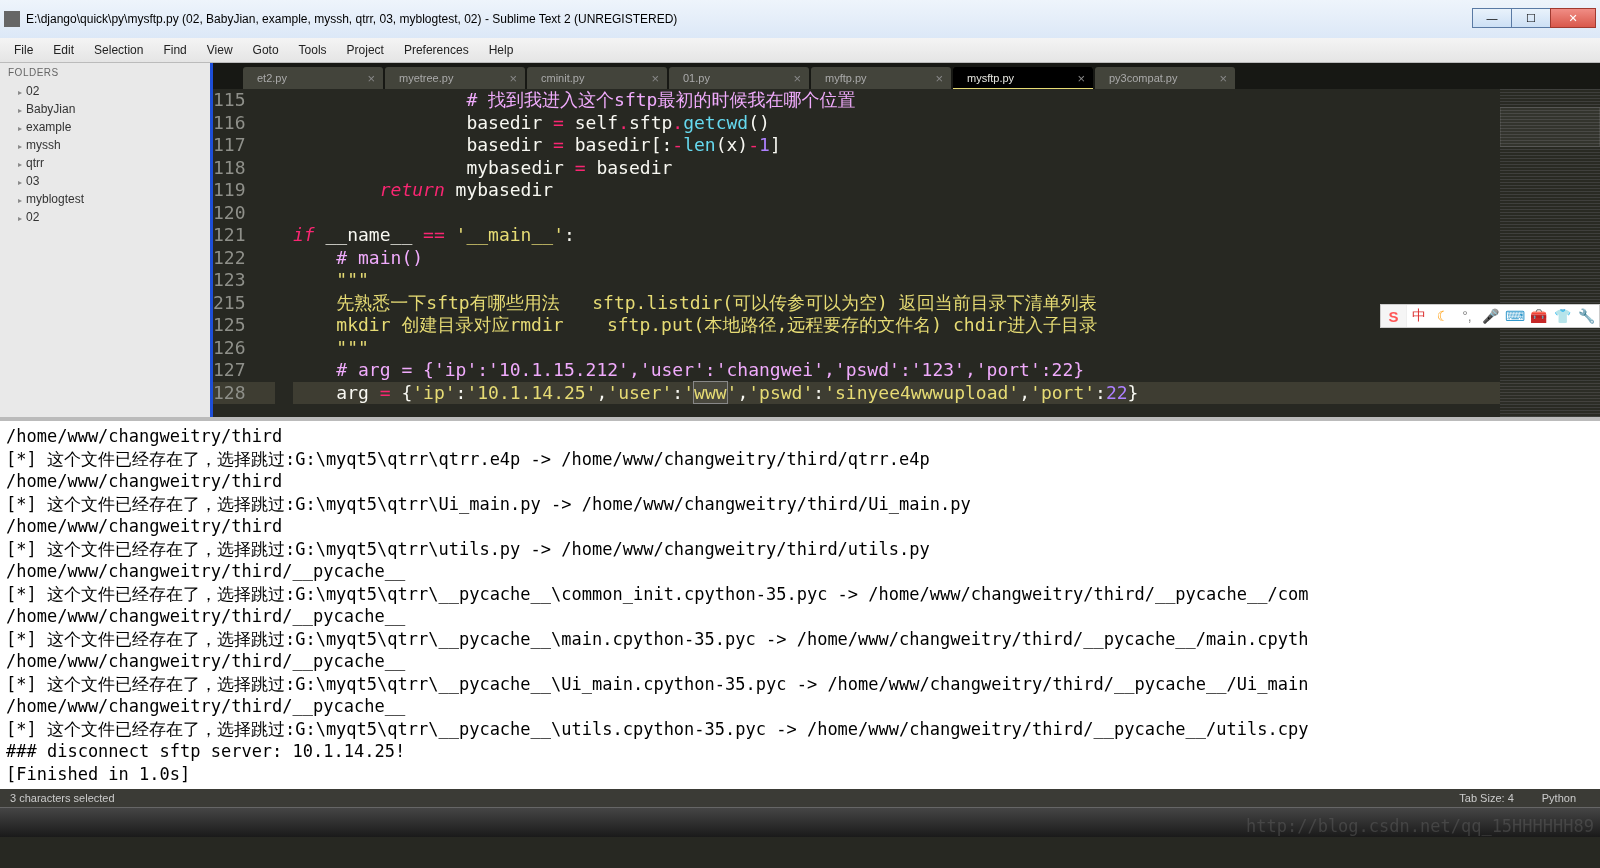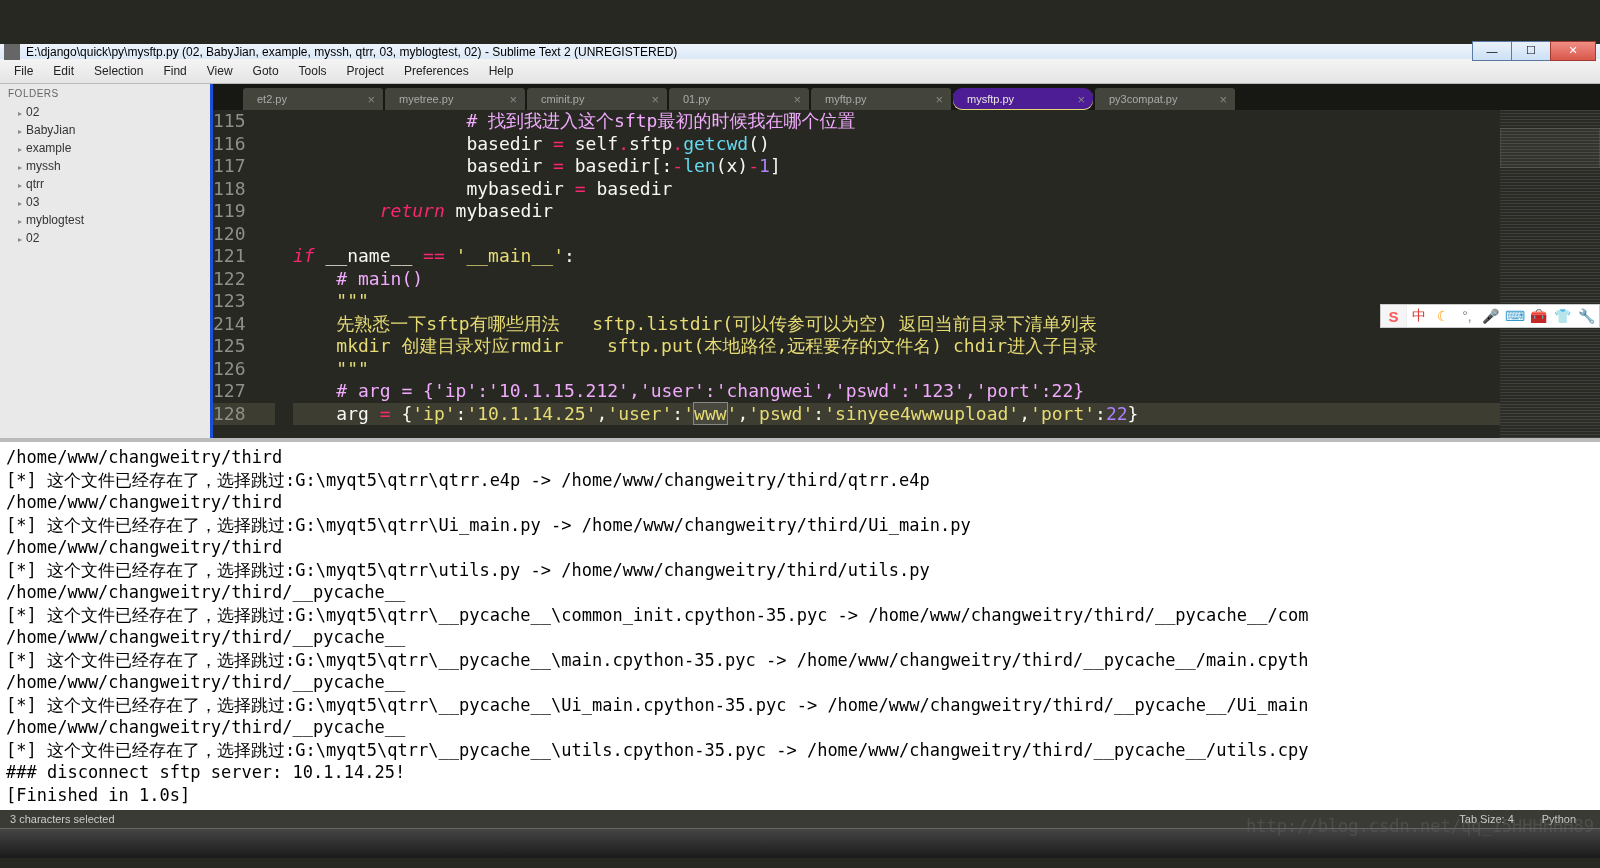--- a/index.html
+++ b/index.html
@@ -1,38 +1,38 @@
 <!DOCTYPE html>
 <html><head>
 <meta charset="utf-8">
 <style>
 * { margin:0; padding:0; box-sizing:border-box; }
 body { font-family:"Segoe UI",Tahoma,sans-serif; font-size:12px; background:#272822; overflow:hidden; height:868px; width:1600px; position:relative; user-select:none; }
 
 
-.titlebar { height:15px; background:linear-gradient(#eef4fb,#dce8f7); display:flex; align-items:center; padding:0 4px; color:#000;margin-top:44px; }
+.titlebar { height:38px; background:linear-gradient(#eef4fb,#dce8f7); display:flex; align-items:center; padding:0 4px; color:#000; }
 .titlebar .app-icon { width:16px; height:16px; background:#666; margin-right:6px; display:inline-block; }
 .titlebar .title { flex:1; font-size:12px; }
 .win-controls { display:flex; height:20px; margin-top:-2px; }
 .win-btn { width:40px; height:20px; display:flex; align-items:center; justify-content:center; font-size:11px; border:1px solid #5a7aa4; background:linear-gradient(#e9f2fb,#cde0f5); margin-left:-1px; }
 .win-btn.close { background:linear-gradient(#f08d85,#d9584b); color:#fff; border-color:#a03a30; width:46px; }
 
 .menubar { height:22px; background:linear-gradient(#f4f4f4,#e5e5e5); border-bottom:1px solid #bbb; display:flex; align-items:center; padding:12px 4px; color:#222; }
 .menubar span { padding:2px 10px; font-size:12px; }
 
 .workspace { display:flex; height:354px; }
 .sidebar { width:213px; background:#e9e9e9; border-right:3px solid #1d4ed8; color:#444; }
 .sidebar .hdr { padding:4px 8px; font-size:10px; color:#666; letter-spacing:0.5px; }
 .sidebar .item { padding:2px 8px 2px 18px; font-size:12px; color:#333; cursor:pointer; }
 .sidebar .disc { color:#888; font-size:8px; margin-right:4px; }
 
 .editor { flex:1; display:flex; flex-direction:column; background:#272822; position:relative; }
 .tabs { height:26px; background:#171814; display:flex; align-items:flex-end; padding-left:30px; }
 .tab { height:22px; padding:0 28px 0 14px; background:#43443b; color:#aaa; font-size:11px; display:flex; align-items:center; position:relative; margin-right:2px; border-radius:3px 3px 0 0; min-width:140px; }
-.tab.active { background:#4c1d95; color:#e8e8e2; box-shadow:0 -1px 0 #e6db74 inset;border-radius:9px; }
+.tab.active { background:#000000; color:#e8e8e2; box-shadow:0 -1px 0 #e6db74 inset; }
 .tab .close { position:absolute; right:8px; color:#888; font-size:13px; }
 
 .code-area { flex:1; display:flex; font-family:Consolas,monospace; font-size:18px; line-height:22.5px; position:relative; }
 .gutter { width:80px; text-align:left; padding-right:18px; color:#8f908a; }
 .gutter div { height:22.5px; }
 .gutter .hl { background:#3e3d32; }
 .code-lines { flex:1; color:#f8f8f2; white-space:pre; }
 .code-lines div { height:22.5px; }
 .code-lines .hl { background:#3e3d32; }
 
@@ -140,21 +140,21 @@
       <div class="gutter" id="gutter">
           <div>115</div>
           <div>116</div>
           <div>117</div>
           <div>118</div>
           <div>119</div>
           <div>120</div>
           <div>121</div>
           <div>122</div>
           <div>123</div>
-          <div>214</div>
+          <div>215</div>
           <div>125</div>
           <div>126</div>
           <div>127</div>
           <div class="hl">128</div>
         </div>
       <div class="code-lines" id="code"><div>                <span class="com"># 找到我进入这个sftp最初的时候我在哪个位置</span></div><div>                basedir <span class="kw2">=</span> self<span class="kw2">.</span>sftp<span class="kw2">.</span><span class="fn">getcwd</span>()</div><div>                basedir <span class="kw2">=</span> basedir[:<span class="kw2">-</span><span class="fn">len</span>(x)<span class="kw2">-</span><span class="num">1</span>]</div><div>                mybasedir <span class="kw2">=</span> basedir</div><div>        <span class="kw">return</span> mybasedir</div><div></div><div><span class="kw">if</span> __name__ <span class="kw2">==</span> <span class="str">'__main__'</span>:</div><div>    <span class="com"># main()</span></div><div>    <span class="doc">"""</span></div><div>    <span class="doc">先熟悉一下sftp有哪些用法   sftp.listdir(可以传参可以为空) 返回当前目录下清单列表</span></div><div>    <span class="doc">mkdir 创建目录对应rmdir    sftp.put(本地路径,远程要存的文件名) chdir进入子目录</span></div><div>    <span class="doc">"""</span></div><div>    <span class="com"># arg = {'ip':'10.1.15.212','user':'changwei','pswd':'123','port':22}</span></div><div class="hl">    arg <span class="kw2">=</span> {<span class="str">'ip'</span>:<span class="str">'10.1.14.25'</span>,<span class="str">'user'</span>:<span class="str">'<span class="sel">www</span>'</span>,<span class="str">'pswd'</span>:<span class="str">'sinyee4wwwupload'</span>,<span class="str">'port'</span>:<span class="num">22</span>}</div></div>
     </div>
     <div class="minimap">
       <div class="minimap-content"></div>
       <div class="minimap-view"></div>

